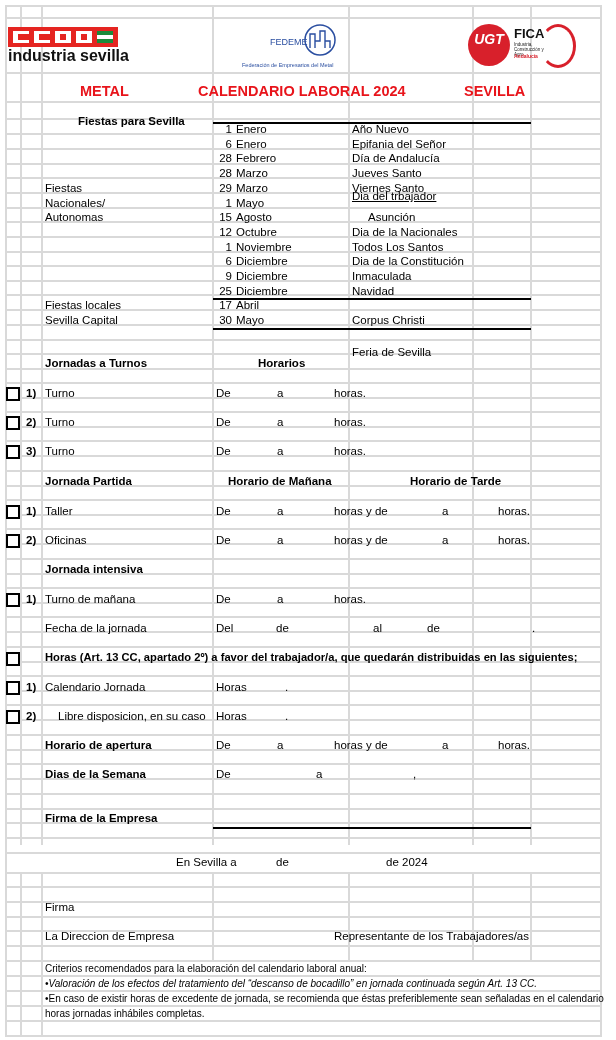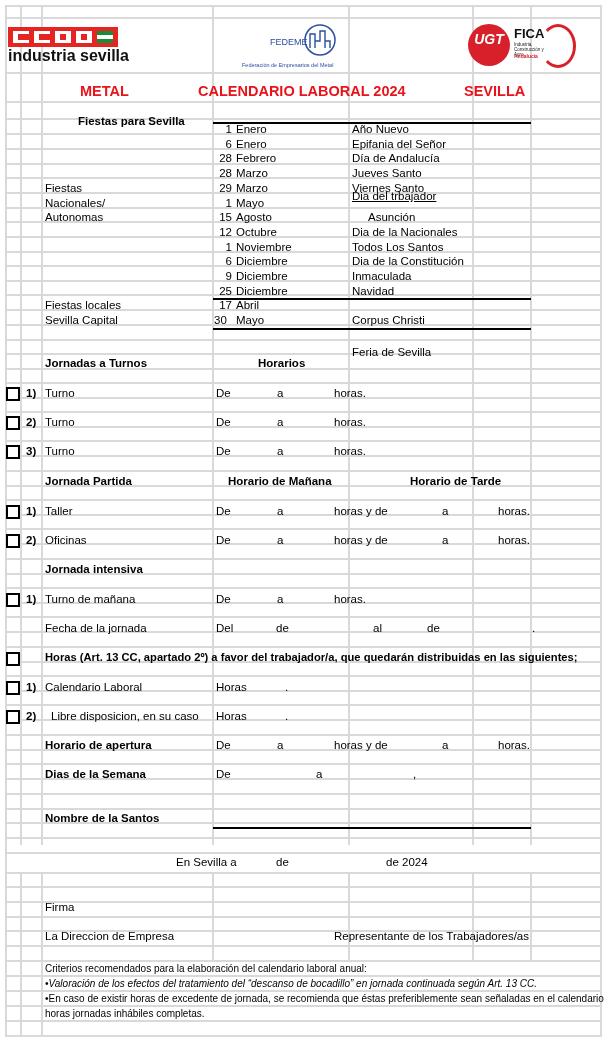--- a/index.html
+++ b/index.html
@@ -219,21 +219,21 @@
         <div class="t" style="top: 285px; left: 214px; width: 18px; text-align: right;">25</div>
         <div class="t" style="top: 285px; left: 236px;">Diciembre</div>
         <div class="t" style="top: 285px; left: 352px;">Navidad</div>
       </div>
       <div>
         <div class="t" style="top: 299px; left: 214px; width: 18px; text-align: right;">17</div>
         <div class="t" style="top: 299px; left: 236px;">Abril</div>
         <div class="t" style="top: 299px; left: 352px; margin-top: 47px;">Feria de Sevilla</div>
       </div>
       <div>
-        <div class="t" style="top: 314px; left: 214px; width: 18px; ">30</div>
+        <div class="t" style="top: 314px; left: 214px; width: 18px; text-align: right;">30</div>
         <div class="t" style="top: 314px; left: 236px;">Mayo</div>
         <div class="t" style="top: 314px; left: 352px;">Corpus Christi</div>
       </div>
     </div>
   <div class="t" style="left:45px; top:182px;">Fiestas</div>
   <div class="t" style="left:45px; top:197px;">Nacionales/</div>
   <div class="t" style="left:45px; top:211px;">Autonomas</div>
   <div class="bline" style="left:213px; top:298px; width:318px; height:1.5px;"></div>
   <div class="t" style="left:45px; top:299px;">Fiestas locales</div>
   <div class="t" style="left:45px; top:314px;">Sevilla Capital</div>
@@ -308,48 +308,48 @@
     <div class="t" style="left:373px; top:622px;">al</div>
     <div class="t" style="left:427px; top:622px;">de</div>
     <div class="t" style="left:532px; top:622px;">.</div>
   </div>
 
   <div class="cb" style="top:652px;"></div>
   <div class="t b" style="left:45px; top:651px; font-size:11.2px;">Horas (Art. 13 CC, apartado  2º) a favor del trabajador/a, que quedarán distribuidas en las siguientes;</div>
   <div>
     <div class="cb" style="top:681px;"></div>
     <div class="num" style="top:681px;">1)</div>
-    <div class="t" style="left:45px; top:681px;">Calendario Laboral</div>
+    <div class="t" style="left:45px; top:681px;">Calendario Jornada</div>
     <div class="t" style="left:216px; top:681px;">Horas</div>
     <div class="t" style="left:285px; top:681px;">.</div>
   </div>
   <div>
     <div class="cb" style="top:710px;"></div>
     <div class="num" style="top:710px;">2)</div>
-    <div class="t" style="left:38px; top:710px;padding-left:13px;">Libre disposicion, en su caso</div>
+    <div class="t" style="left:45px; top:710px;padding-left:13px;">Libre disposicion, en su caso</div>
     <div class="t" style="left:216px; top:710px;">Horas</div>
     <div class="t" style="left:285px; top:710px;">.</div>
   </div>
 
   <div>
     <div class="t b" style="left:45px; top:739px;">Horario de apertura</div>
     <div class="t" style="left:216px; top:739px;">De</div>
     <div class="t" style="left:277px; top:739px;">a</div>
     <div class="t" style="left:334px; top:739px;">horas  y  de</div>
     <div class="t" style="left:442px; top:739px;">a</div>
     <div class="t" style="left:498px; top:739px;">horas.</div>
   </div>
   <div>
     <div class="t b" style="left:45px; top:768px;">Dias de la Semana</div>
     <div class="t" style="left:216px; top:768px;">De</div>
     <div class="t" style="left:316px; top:768px;">a</div>
     <div class="t" style="left:413px; top:768px;">,</div>
   </div>
 
-  <div class="t b" style="left:45px; top:812px;">Nombre de la Santos</div>
+  <div class="t b" style="left:45px; top:812px;">Firma de la Empresa</div>
   <div class="bline" style="left:213px; top:827px; width:318px; height:1.5px;"></div>
 
   <div class="t" style="left:176px; top:856px;">En Sevilla a</div>
   <div class="t" style="left:276px; top:856px;">de</div>
   <div class="t" style="left:386px; top:856px;">de 2024</div>
   <div class="t" style="left:45px; top:901px;">Firma</div>
   <div class="t" style="left:45px; top:930px;">La Direccion de Empresa</div>
   <div class="t" style="left:334px; top:930px;">Representante de los Trabajadores/as</div>
 
   <div class="t small" style="left:45px; top:963px;">Criterios recomendados  para la elaboración del calendario laboral anual:</div>

